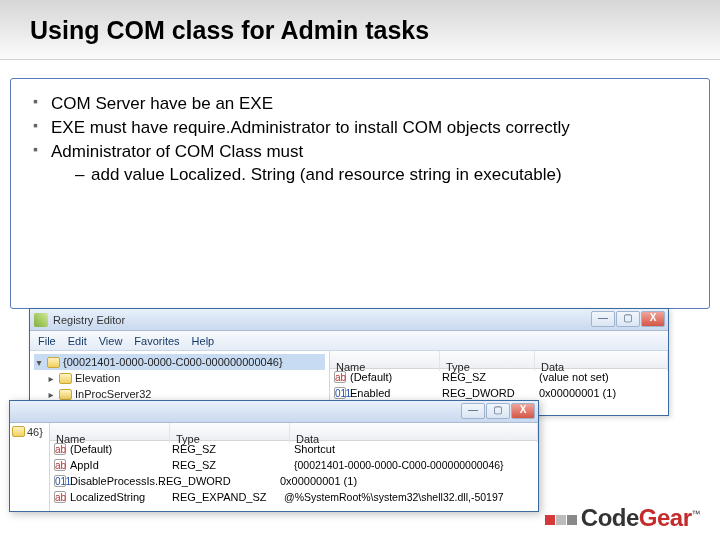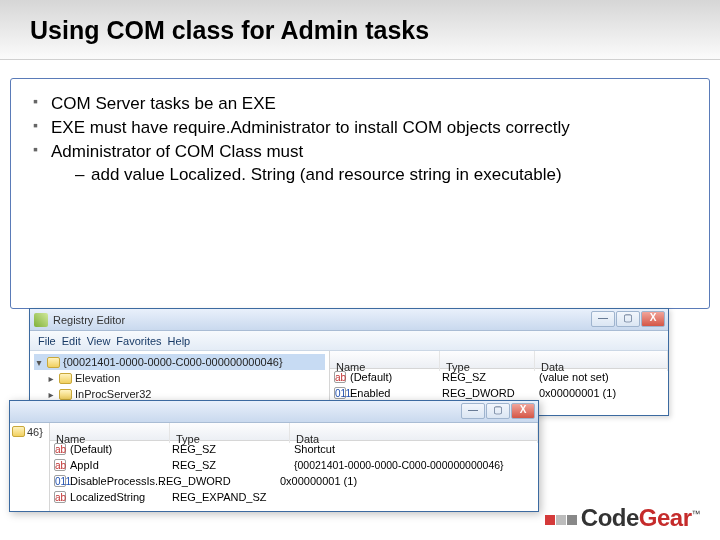--- a/index.html
+++ b/index.html
@@ -115,21 +115,21 @@
   .win-btn.close {
     background: linear-gradient(#f1a49a, #d45646);
     color: #fff;
     font-weight: bold;
   }
   .menubar {
     background: linear-gradient(#f7fafd, #e4ecf6);
     height: 20px;
     display: flex;
     align-items: center;
-    gap: 6px;
+    gap: 12px;
     padding: 0 8px;
     font-size: 11px;
     color: #183a66;
     border-bottom: 1px solid #cbd7e5;
   }
   .menubar span { cursor: default; }
   .regbody1 {
     display: flex;
     height: 64px;
   }
@@ -274,21 +274,21 @@
 </head>
 <body>
 
 <div class="slide-header">
   <div class="slide-title">Using COM class for Admin tasks</div>
 </div>
 
 <div class="slide-body">
   <div class="content-frame">
     <ul class="bullets">
-      <li>COM Server tasks be an EXE</li>
+      <li>COM Server have be an EXE</li>
       <li>EXE must have require.Administrator to install COM objects correctly</li>
       <li>
         <span>Administrator of COM Class must</span>
         <ul class="sub-bullets">
           <li>add value Localized. String (and resource string in executable)</li>
         </ul>
       </li>
     </ul>
   </div>
 </div>
@@ -390,20 +390,21 @@
         <div class="list-row">
           <span class="val-icon bin">011</span>
           <div style="width:88px">DisableProcessIs...</div>
           <div style="width:122px">REG_DWORD</div>
           <div>0x00000001 (1)</div>
         </div>
         <div class="list-row">
           <span class="val-icon">ab</span>
           <div style="width:102px">LocalizedString</div>
           <div style="width:112px">REG_EXPAND_SZ</div>
+          <div style="font-size:10.5px">@%SystemRoot%\system32\shell32.dll,-50197</div>
         </div>
       </div>
     </div>
   </div>
 </div>
 
 <div class="logo">
   <div class="logo-main">
     <span class="logo-squares">
       <span class="sq-red"></span>

